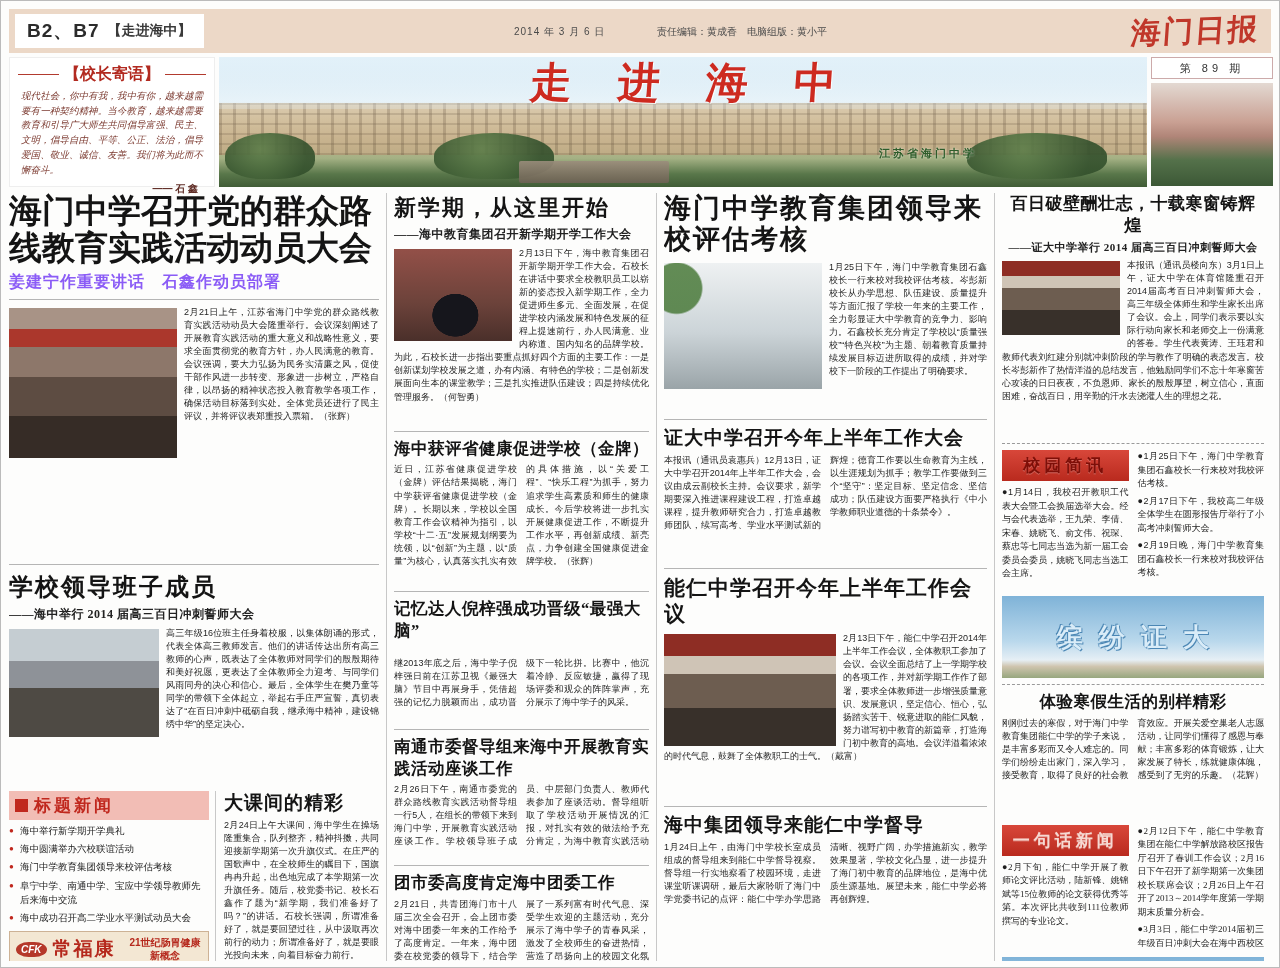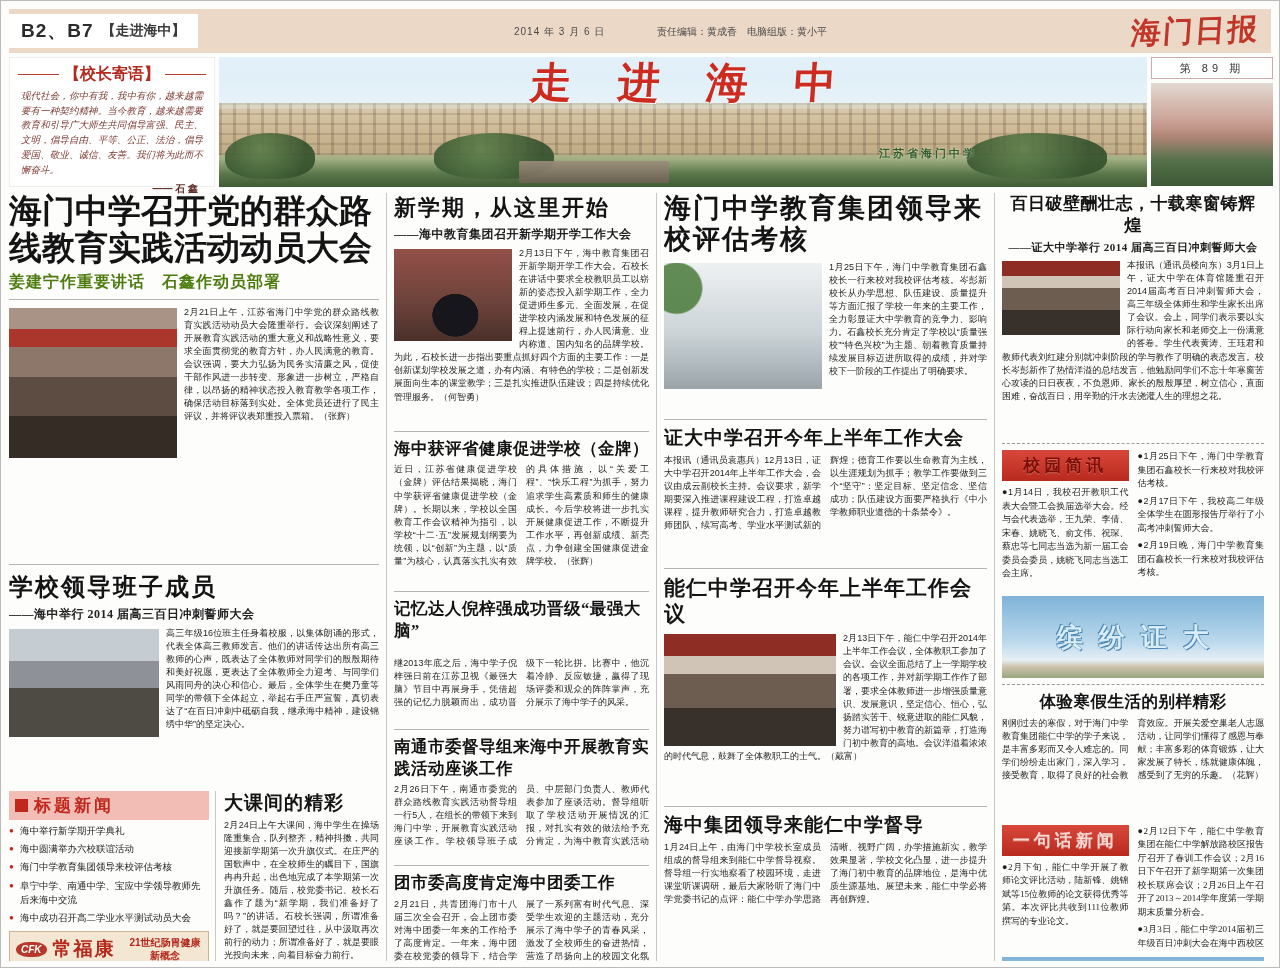--- a/index.html
+++ b/index.html
@@ -2,21 +2,21 @@
 <html><head>
 <meta charset="utf-8">
 <style>
   * { margin:0; padding:0; box-sizing:border-box; }
   body { background:#9a9a9a; font-family:"Liberation Sans",sans-serif; }
   .page { position:relative; width:1280px; height:968px; background:#fdfdfc; margin:0 auto;
           border:1px solid #bbb; overflow:hidden; }
 
   
   .topbar { position:absolute; left:8px; top:8px; right:8px; height:44px; background:#ecd8c7; }
-  .edition-chip { position:absolute; left:0; top:5px; height:34px; background:#fff;
+  .edition-chip { position:absolute; left:6px; top:5px; height:34px; background:#fff;
                   display:flex; align-items:center; padding:0 12px; gap:8px; }
   .edition { font-size:19px; font-weight:bold; color:#2b2b2b; letter-spacing:1px; }
   .section-name { font-size:14px; font-weight:bold; color:#3a3a3a; }
   .top-date { position:absolute; left:505px; top:16px; font-size:10px; color:#4a4a4a; letter-spacing:1px; }
   .top-editors { position:absolute; left:648px; top:16px; font-size:10px; color:#4a4a4a; }
   .paper-logo { position:absolute; right:12px; top:2px; font-family:"Liberation Serif",serif;
                 font-size:30px; font-weight:bold; color:#c0372a; transform:skewX(-6deg) rotate(-2deg);
                 letter-spacing:2px; }
 
   
@@ -63,21 +63,21 @@
   #col1 { width:378px; padding-right:7px; }
   #col2 { width:270px; }
   #col3 { width:338px; }
   #col4 { flex:1; }
 
   .hsep { border:0; border-top:1px solid #b5b5b5; margin:6px 0; }
   .dsep { border:0; border-top:1px dashed #9a9a9a; margin:6px 0; }
 
   h1,h2,h3,h4 { font-family:"Liberation Serif",serif; color:#141414; font-weight:900; }
   .headline-xl { font-size:33px; line-height:1.12; letter-spacing:0; }
-  .subhead { font-family:"Liberation Serif",serif; font-size:16px; font-weight:bold; color:#4d7c0f;
+  .subhead { font-family:"Liberation Serif",serif; font-size:16px; font-weight:bold; color:#8b5cf6;
              margin:5px 0 4px; letter-spacing:1px; }
   .headline-lg { font-size:24px; letter-spacing:2px; }
   .headline-md { font-size:19px; letter-spacing:1px; line-height:1.25; }
   .headline-sm { font-size:16.5px; letter-spacing:.5px; line-height:1.3; }
   .dash-sub { font-family:"Liberation Serif",serif; font-size:12px; font-weight:bold; color:#222;
               margin:3px 0 4px; letter-spacing:.5px; }
   .art { overflow:hidden; }
   .bd { font-size:9px; line-height:1.45; text-align:justify; color:#1e1e1e; }
   .c2col { column-count:2; column-gap:9px; }
   .fl { float:left; margin:2px 7px 3px 0; }

